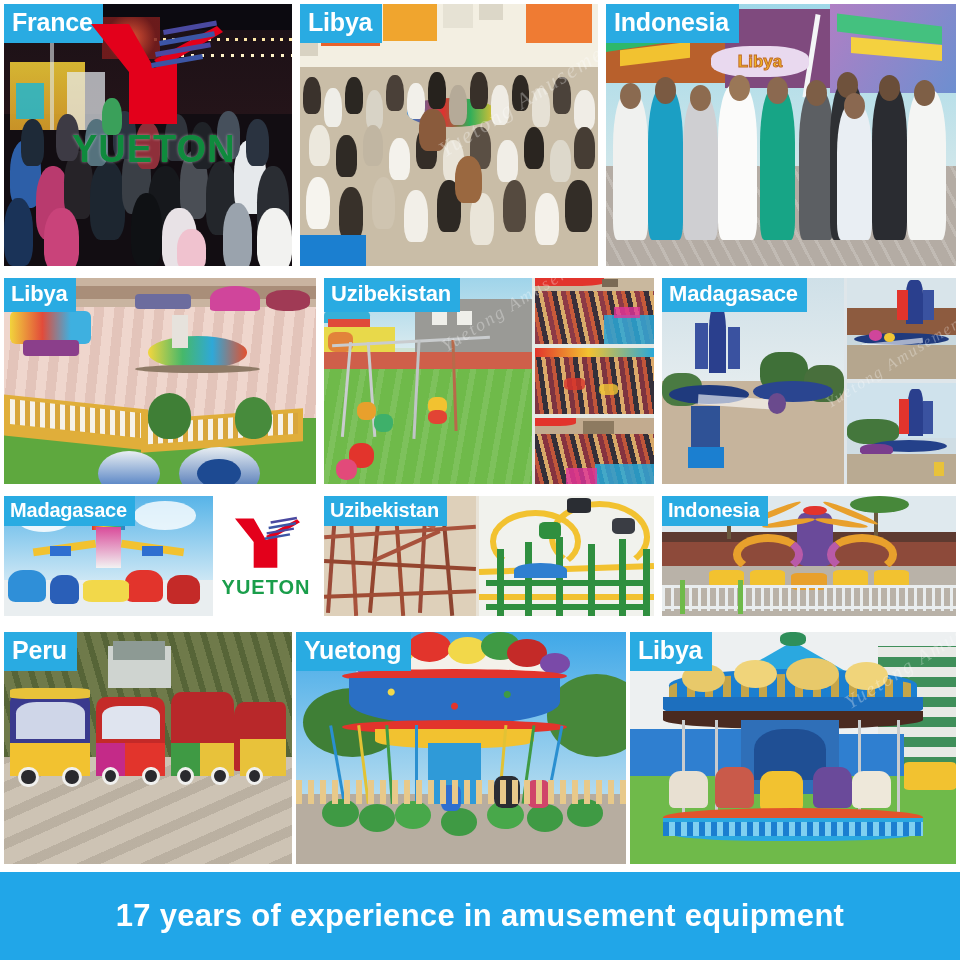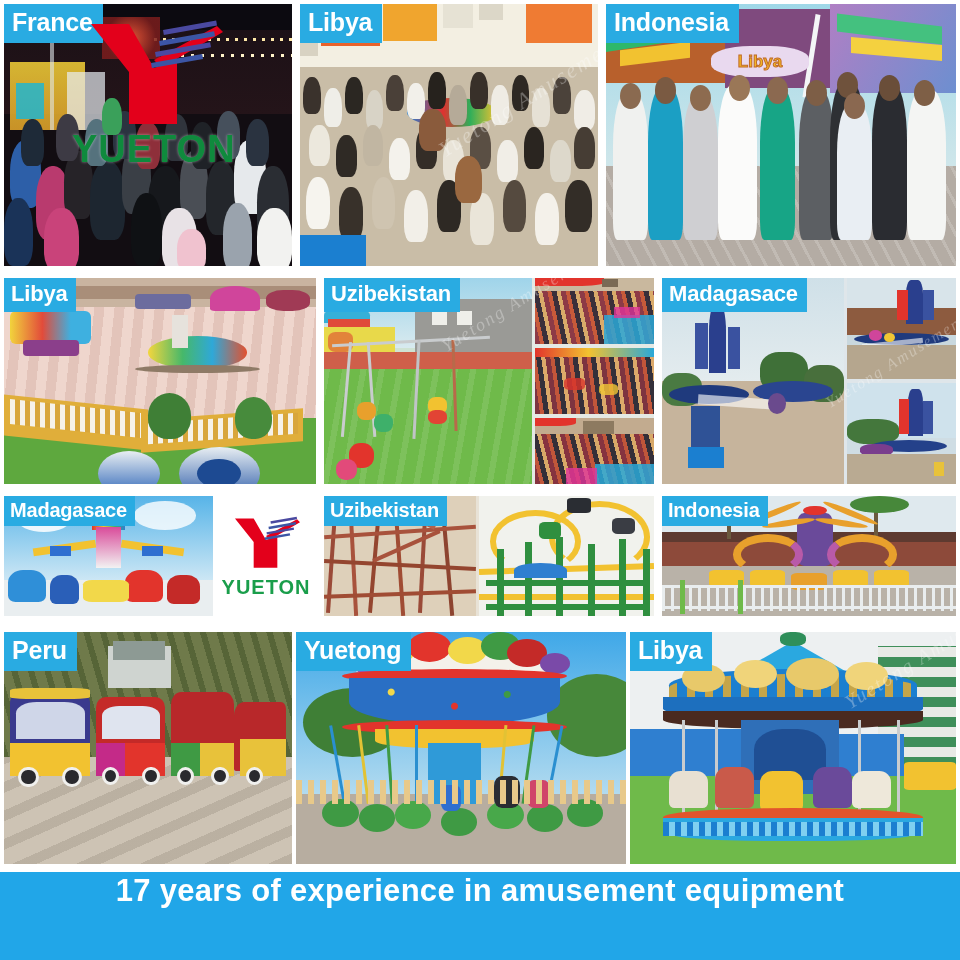--- a/index.html
+++ b/index.html
@@ -55,20 +55,21 @@
   #banner {
     position: absolute;
     left: 0;
     top: 872px;
     width: 960px;
     height: 88px;
     background: #21a6e8;
     display: flex;
     flex-direction: column;
     align-items: center;
+    justify-content: center;
   }
   .banner-line {
     color: #ffffff;
     font-family: "Liberation Sans", sans-serif;
     font-weight: bold;
     font-size: 31px;
     line-height: 38px;
     letter-spacing: 0.3px;
     white-space: nowrap;
   }

